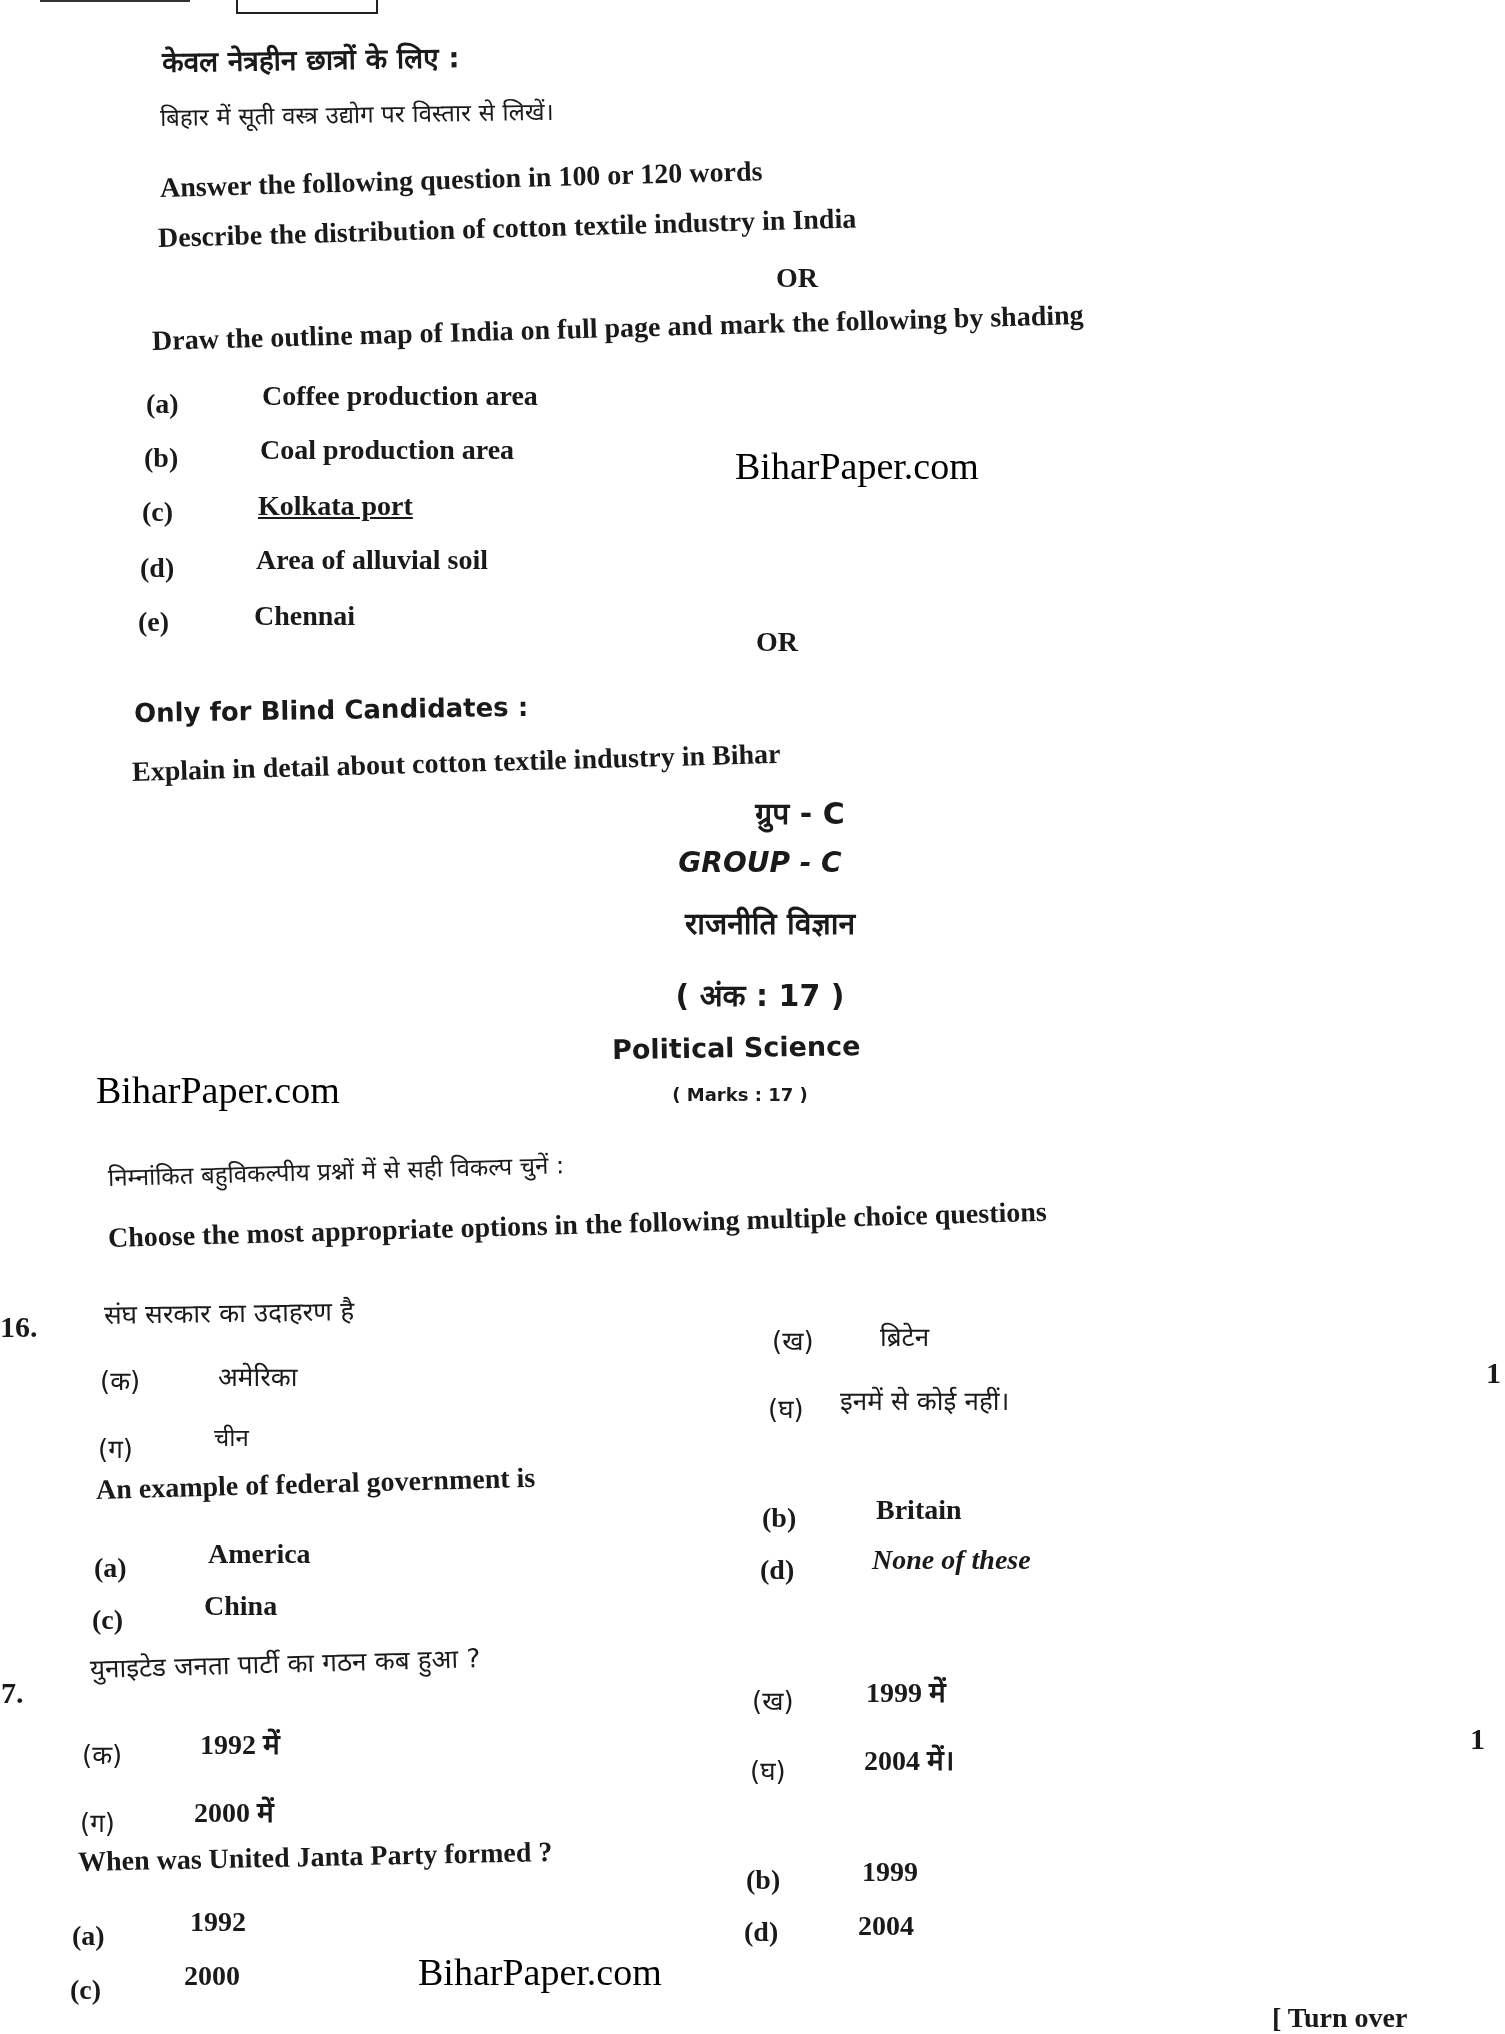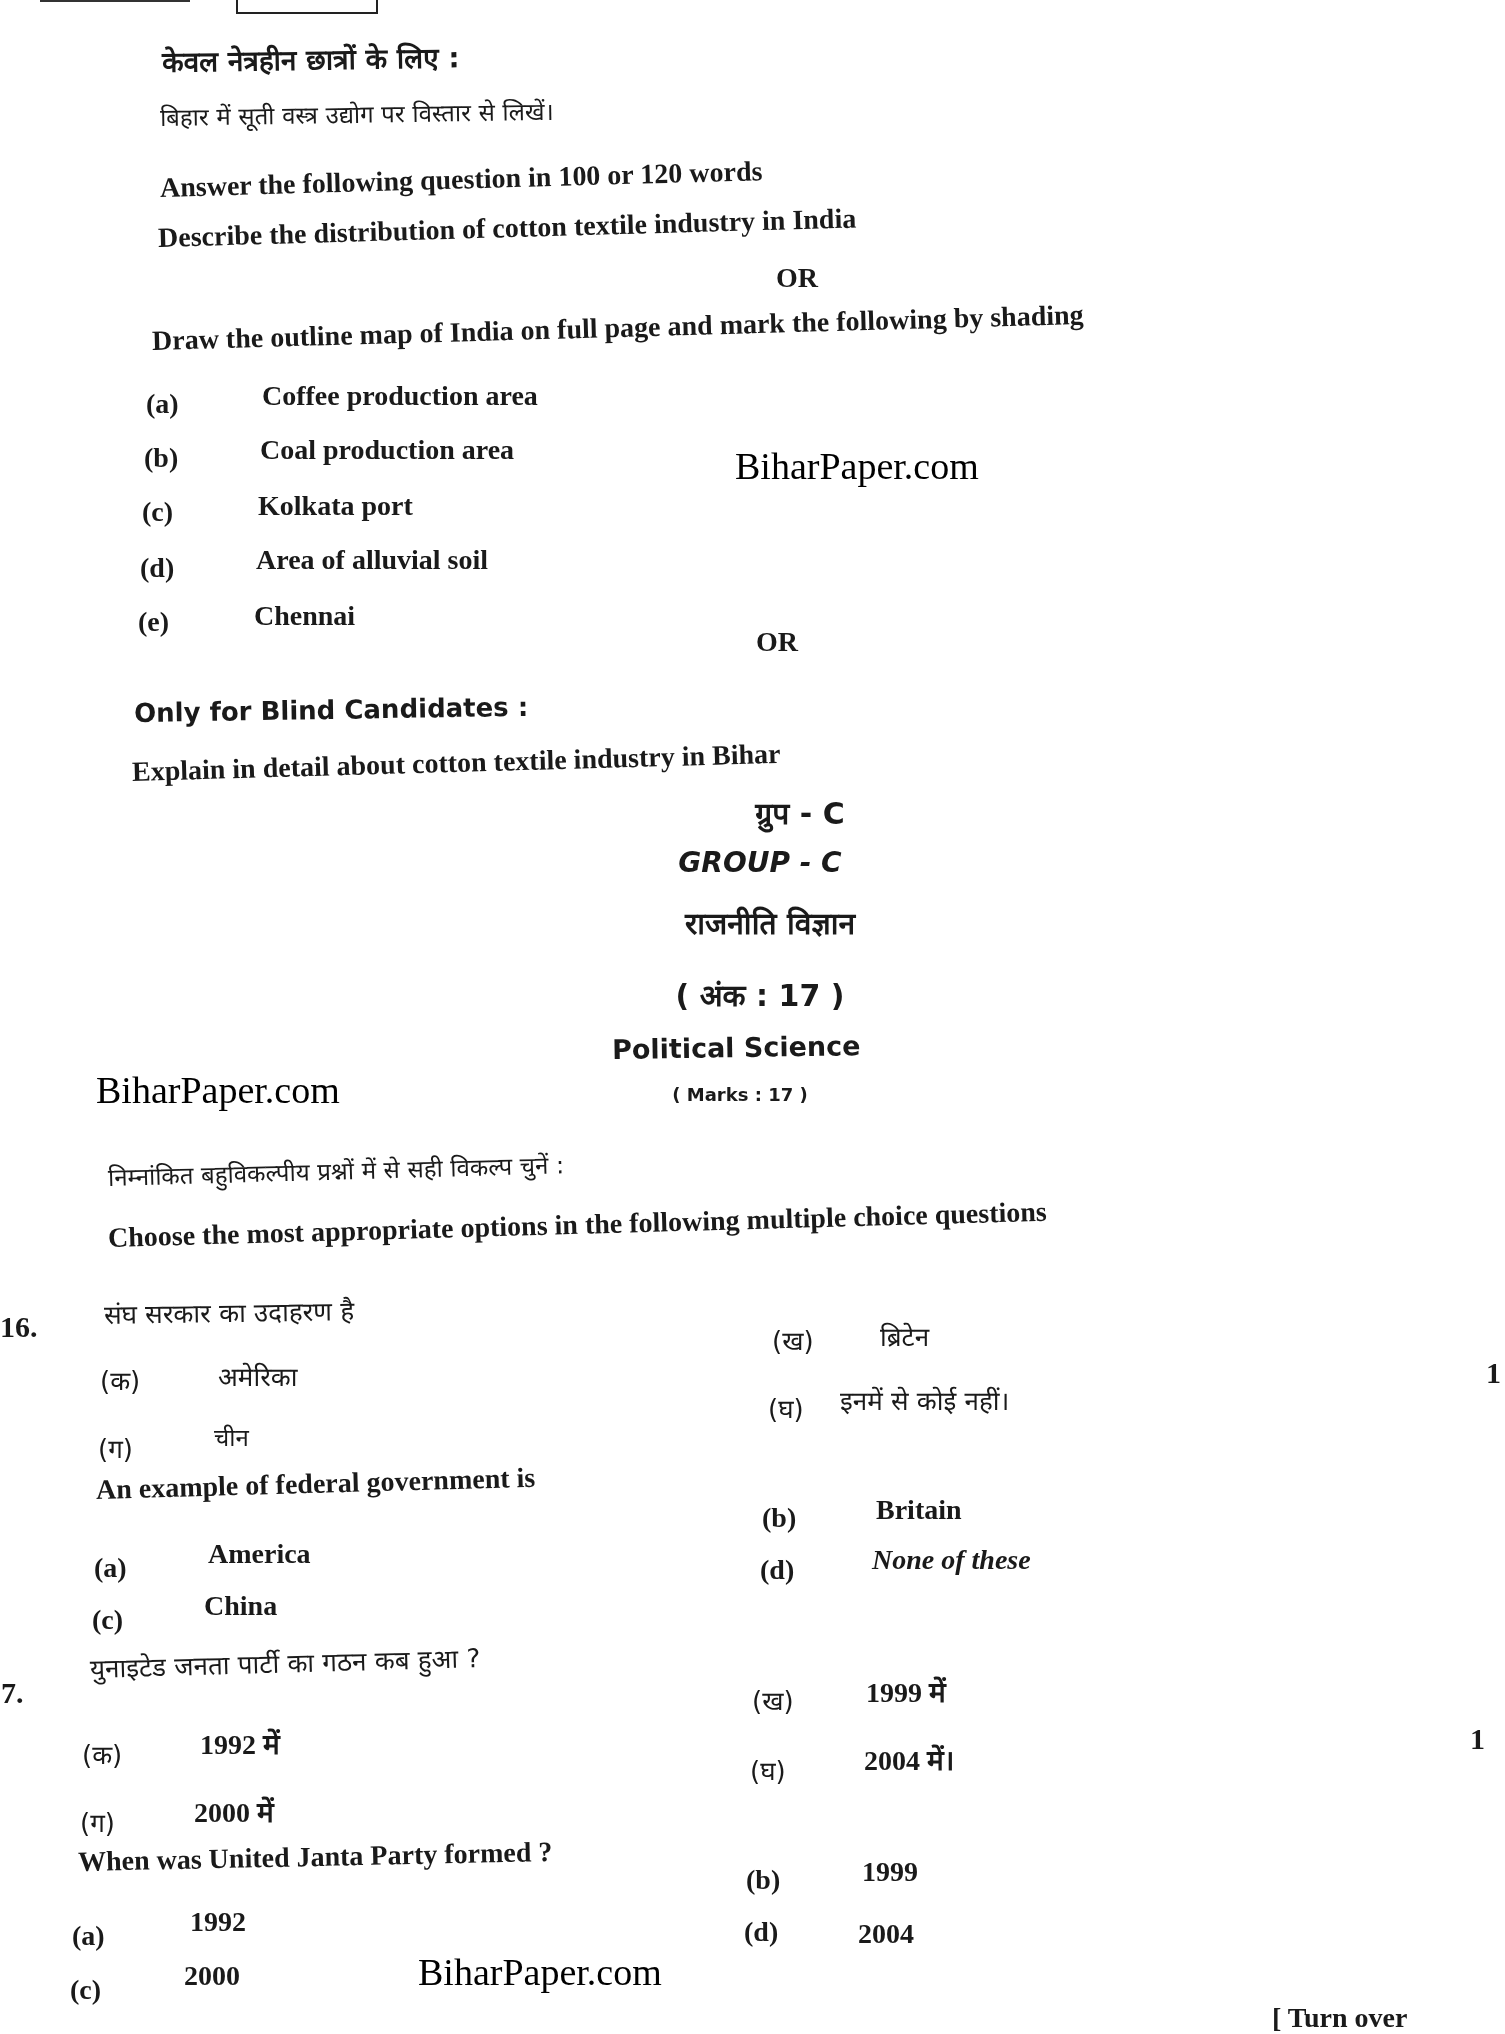--- a/index.html
+++ b/index.html
@@ -35,21 +35,21 @@
 <div class="abs en tilt2 fs28 bold" style="left:158px; top:222px;">Describe the distribution of cotton textile industry in India</div>
 <div class="abs en fs28 bold" style="left:776px; top:262px;">OR</div>
 <div class="abs en tilt2 fs28 bold" style="left:152px; top:325px;">Draw the outline map of India on full page and mark the following by shading</div>
 
 <div class="col" style="left:146px; top:388px;">
   <div class="abs en fs28 bold" style="left:0; top:0;">(a)</div>
   <div class="abs en fs28 bold" style="left:116px; top:-8px;">Coffee production area</div>
   <div class="abs en fs28 bold" style="left:-2px; top:54px;">(b)</div>
   <div class="abs en fs28 bold" style="left:114px; top:46px;">Coal production area</div>
   <div class="abs en fs28 bold" style="left:-4px; top:108px;">(c)</div>
-  <div class="abs en fs28 bold" style="left:112px; top:102px;">Kolkata port</div>
+  <div class="abs en fs28 bold" style="left:112px; top:102px;text-decoration:underline;">Kolkata port</div>
   <div class="abs en fs28 bold" style="left:-6px; top:164px;">(d)</div>
   <div class="abs en fs28 bold" style="left:110px; top:156px;">Area of alluvial soil</div>
   <div class="abs en fs28 bold" style="left:-8px; top:218px;">(e)</div>
   <div class="abs en fs28 bold" style="left:108px; top:212px;">Chennai</div>
 </div>
 
 <div class="abs wm" style="left:735px; top:444px;">BiharPaper.com</div>
 <div class="abs en fs28 bold" style="left:756px; top:626px;">OR</div>
 
 <div class="abs sans-bold tilt1" style="left:134px; top:698px; font-size:26px;">Only for Blind Candidates :</div>
@@ -103,18 +103,18 @@
 <div class="abs en fs28 bold" style="left:864px; top:1740px;">2004 में।</div>
 
 <div class="abs en tilt3 fs28 bold" style="left:78px; top:1846px;">When was United Janta Party formed ?</div>
 <div class="abs en fs28 bold" style="left:72px; top:1920px;">(a)</div>
 <div class="abs en fs28 bold" style="left:190px; top:1906px;">1992</div>
 <div class="abs en fs28 bold" style="left:746px; top:1864px;">(b)</div>
 <div class="abs en fs28 bold" style="left:862px; top:1856px;">1999</div>
 <div class="abs en fs28 bold" style="left:70px; top:1974px;">(c)</div>
 <div class="abs en fs28 bold" style="left:184px; top:1960px;">2000</div>
 <div class="abs en fs28 bold" style="left:744px; top:1916px;">(d)</div>
-<div class="abs en fs28 bold" style="left:858px; top:1910px;margin-top:8px;">2004</div>
+<div class="abs en fs28 bold" style="left:858px; top:1910px;">2004</div>
 <div class="abs mark" style="left:1470px; top:1722px;">1</div>
 
 <div class="abs wm" style="left:418px; top:1950px;">BiharPaper.com</div>
 
 <div class="abs en fs28 bold" style="left:1272px; top:2002px;">[ Turn over</div>
 
 </body></html>

